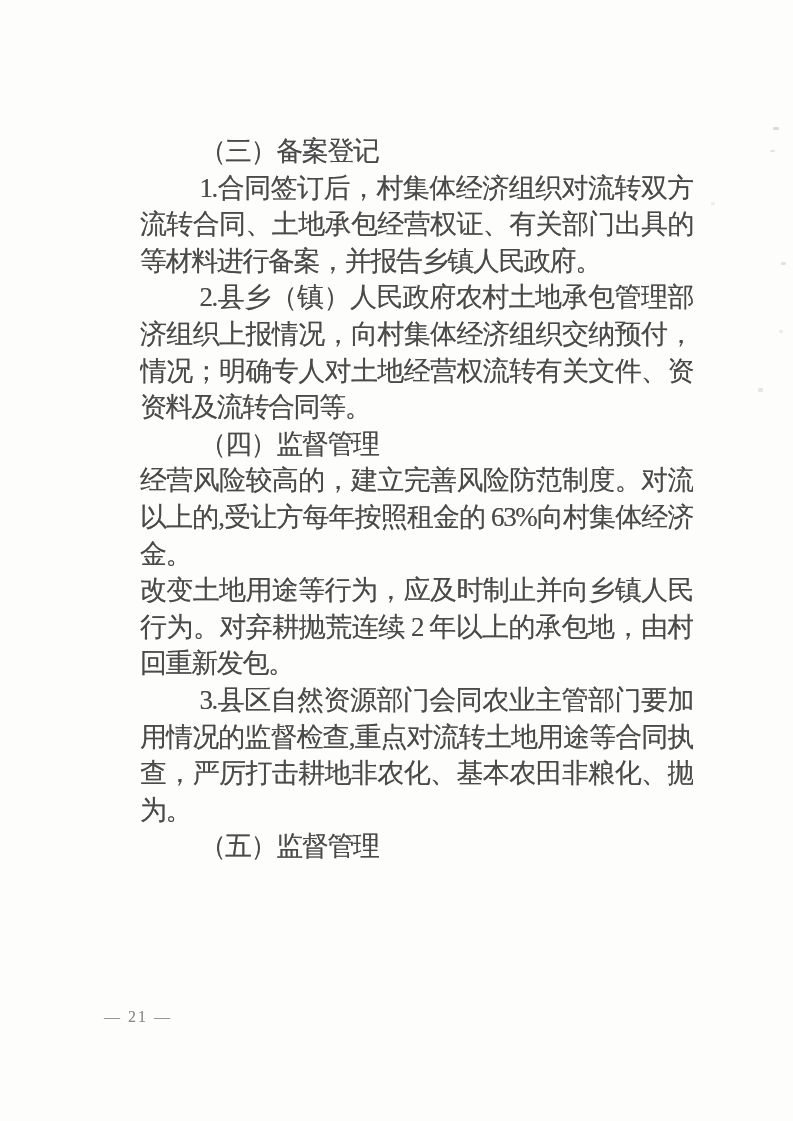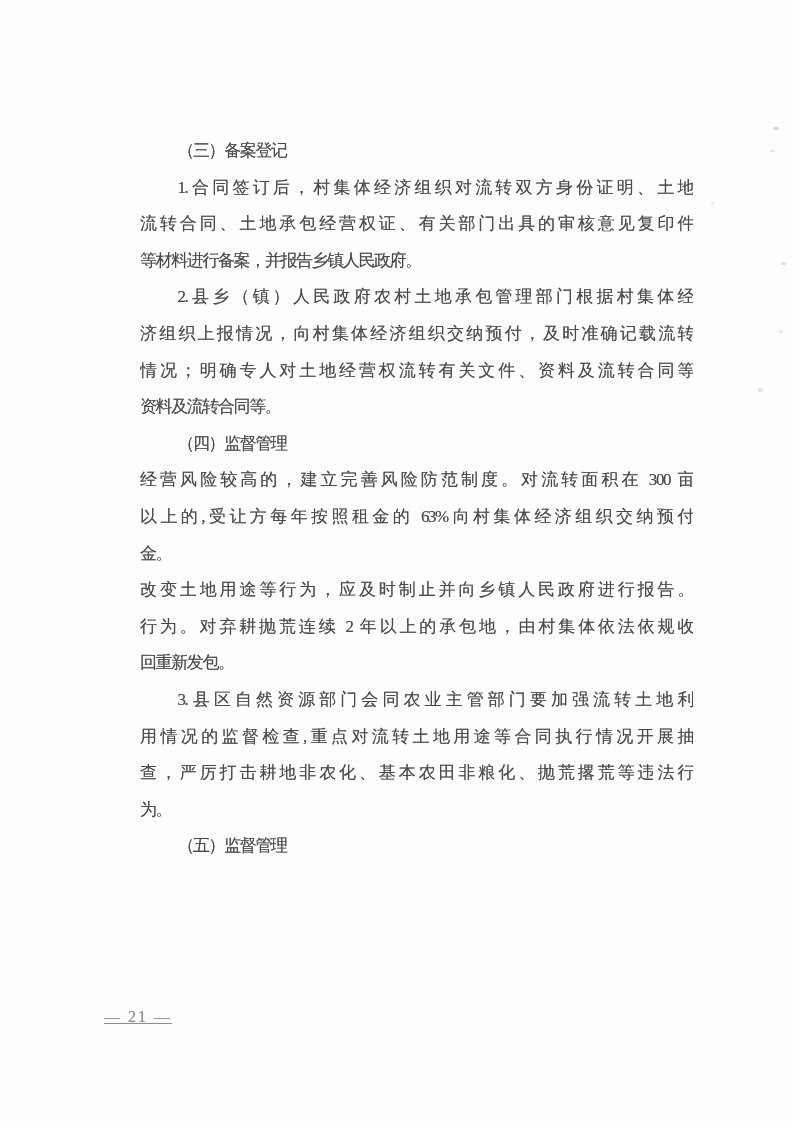--- a/index.html
+++ b/index.html
@@ -12,38 +12,37 @@
     font-family: "Liberation Serif", "DejaVu Serif", serif;
   }
   .page {
     position: absolute; left: 0; top: 0;
     width: 793px; height: 1121px;
     background: #fdfdfc;
   }
   .textblock {
     position: absolute; left: 140px; top: 133px; width: 553px;
     color: #4a4a4a;
-    font-size: 17px;
+    font-size: 27px;
     letter-spacing: -1.4px;
   }
   .ln {
     height: 36.6px; line-height: 36.6px;
     overflow: hidden;
     white-space: nowrap;
     text-shadow: 0 0 0.5px rgba(70,70,70,0.55);
   }
   .indent { text-indent: 2.2em; }
   .fill { text-align: justify; text-align-last: justify; white-space: normal; }
   .end { text-align: left; }
   .pageno {
     position: absolute; left: 104px; top: 1008px;
     font-size: 16px; color: #8d8d8d;
     letter-spacing: 2px;
     text-shadow: 0 0 0.5px rgba(140,140,140,0.5);
-    text-decoration: underline;
   }
   .speck { position: absolute; border-radius: 1px; }
   .s1 { left: 773px; top: 127px; width: 6px; height: 3px; background: #dcdcdc; }
   .s2 { left: 770px; top: 150px; width: 5px; height: 2px; background: #e6e6e6; }
   .s3 { left: 711px; top: 202px; width: 4px; height: 3px; background: #ececec; }
   .s4 { left: 781px; top: 262px; width: 5px; height: 3px; background: #e2e2e2; }
   .s5 { left: 779px; top: 330px; width: 4px; height: 3px; background: #ebebeb; }
   .s6 { left: 758px; top: 388px; width: 5px; height: 4px; background: #e5e5e5; }
 </style>
 </head>

